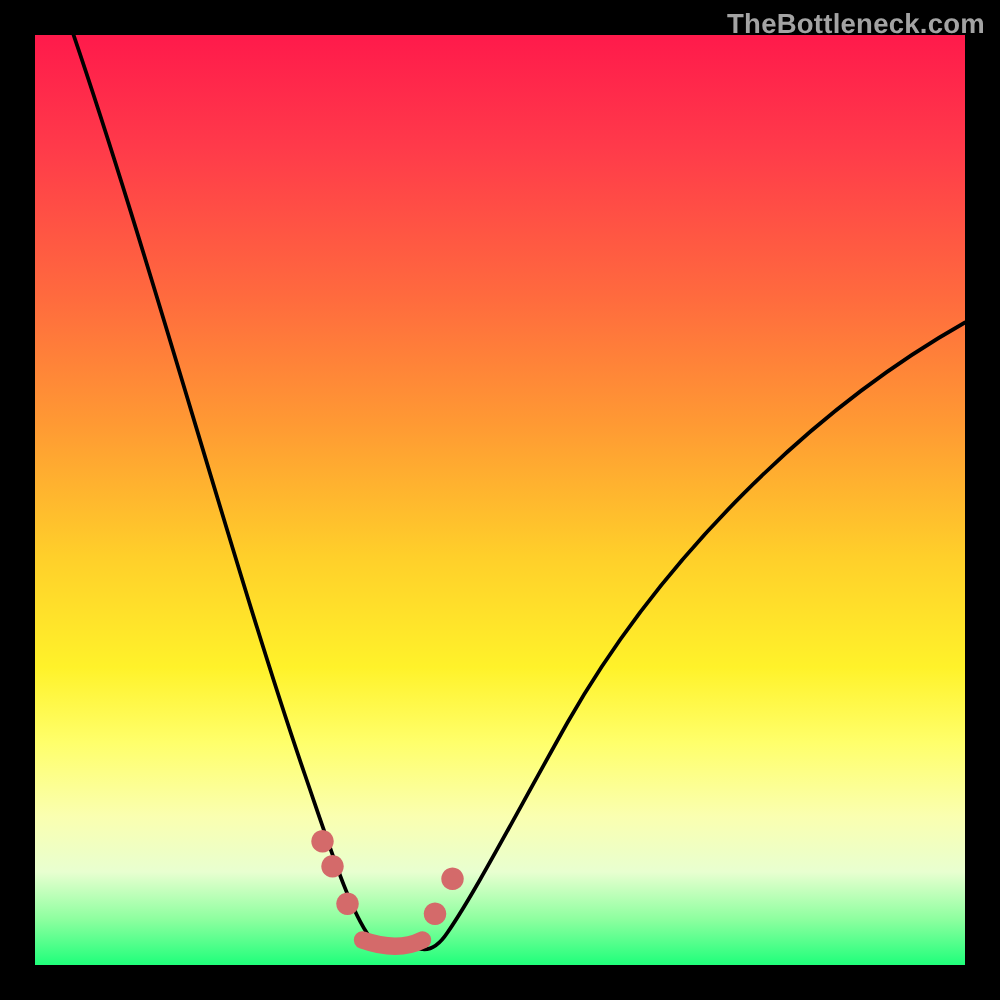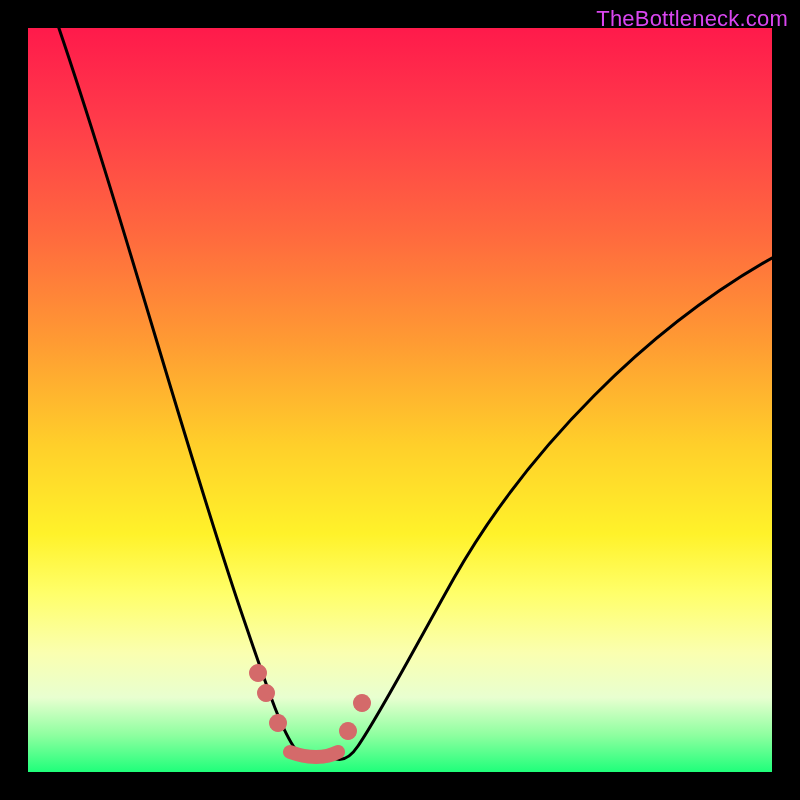--- a/index.html
+++ b/index.html
@@ -34,24 +34,24 @@
       #faffb0 84%,
       #e8ffd0 90%,
       #8fffa0 95%,
       #1fff7a 100%
     );
   }
   .watermark {
     position: absolute;
     top: 6px;
     right: 12px;
-    color: #d946ef;
+    color: #a3a3a3;
     font-size: 22px;
     letter-spacing: 0.2px;
-    font-weight: 400;
+    font-weight: 700;
     user-select: none;
   }
   svg.curve {
     position: absolute;
     inset: 0;
     width: 100%;
     height: 100%;
   }
   .curve-path {
     fill: none;

